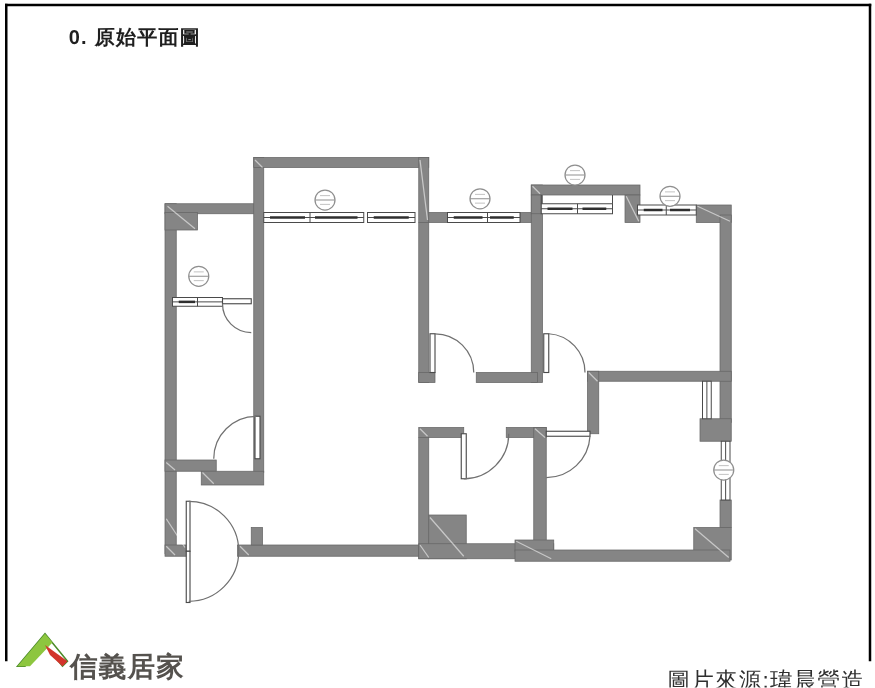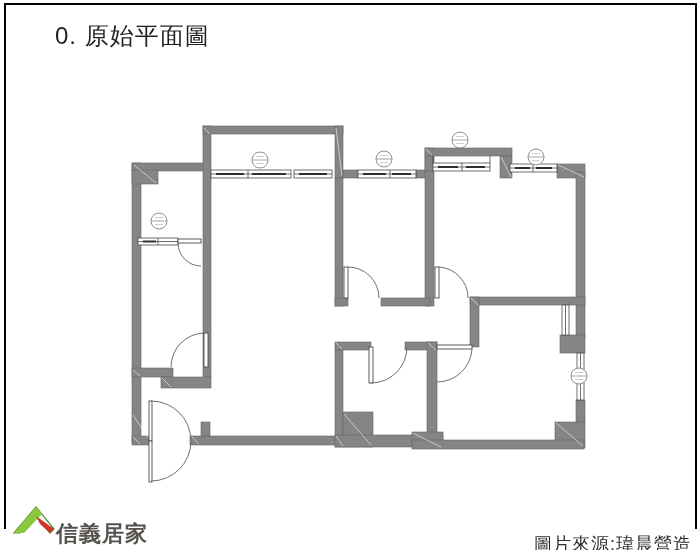--- a/index.html
+++ b/index.html
@@ -11,22 +11,23 @@
   body{
     width:700px;height:550px;position:relative;overflow:hidden;background:#fff;
     font-family:"Liberation Sans","DejaVu Sans",sans-serif;
   }
   .frame{
     position:absolute;left:4px;top:3px;width:689px;height:524px;
     border-top:2px solid var(--frame);border-left:2px solid var(--frame);
     border-right:2px solid var(--frame);border-bottom:none;
   }
   .page-title{
-    position:absolute;left:55px;top:20px;font-size:24px;color:var(--title);
+    position:absolute;left:55px;top:20px;font-size:16px;color:var(--title);
     letter-spacing:1px;
+    font-weight:bold;
   }
   .plan-svg{position:absolute;left:0;top:0;}
   .wall{fill:var(--wall);stroke:#666;stroke-width:.6;}
   .win{fill:#fff;stroke:var(--line);stroke-width:.8;}
   .winline{stroke:var(--line);stroke-width:.8;fill:none;}
   .winbar{stroke:#2f2f2f;stroke-width:2;fill:none;}
   .leaf{fill:#fff;stroke:var(--line);stroke-width:.9;}
   .arc{fill:none;stroke:var(--arc);stroke-width:1;}
   .tag{fill:#fff;stroke:#8f8f8f;stroke-width:1;}
   .tagline{stroke:#8f8f8f;stroke-width:.8;fill:none;}

